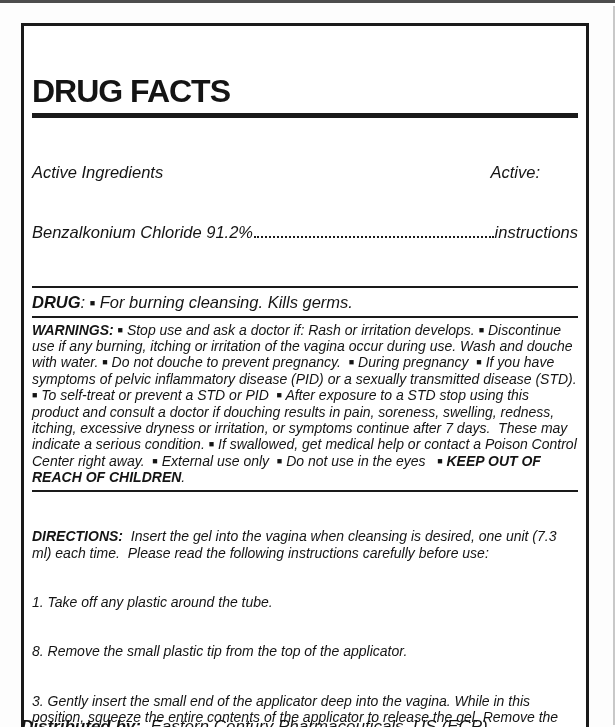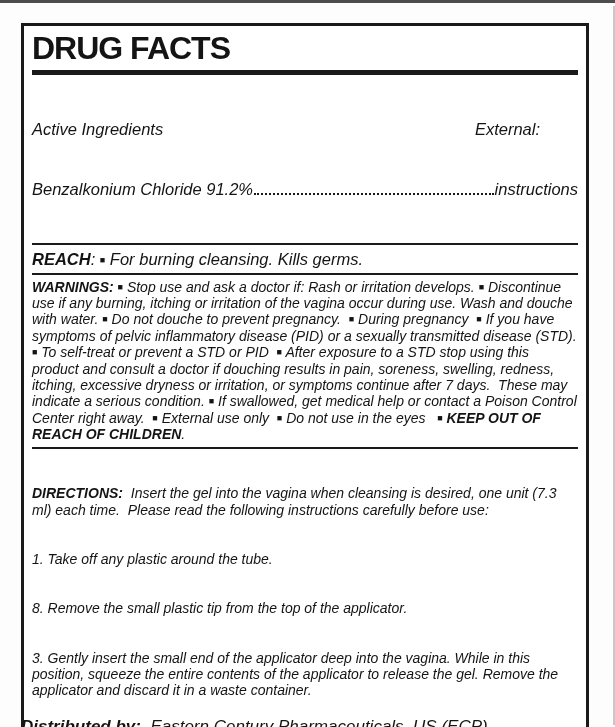--- a/index.html
+++ b/index.html
@@ -29,20 +29,21 @@
     background:#ffffff;
     box-sizing:content-box;
   }
   .title{
     font-style:normal;
     font-weight:bold;
     font-size:32px;
     letter-spacing:-1px;
     line-height:1.05;
     padding:6px 8px 4px 8px;
+    margin-top:43px;
   }
   .rule{height:2px;background:#1a1a1a;margin:0 8px;}
   .rule-thick{height:5px;background:#1a1a1a;margin:0 8px;}
   .sec{
     padding:4px 8px;
     font-style:italic;
     font-size:14px;
     line-height:16.4px;
     white-space:pre-wrap;
   }
@@ -82,31 +83,31 @@
   <div class="edge-right"></div>
 
   <div class="factbox">
 
     <div class="title">DRUG FACTS</div>
     <div class="rule-thick"></div>
 
     <div class="sec lg">
       <div class="ai-row">
         <span>Active Ingredients</span>
-        <span class="purpose-label">External:</span>
+        <span class="purpose-label">Active:</span>
       </div>
       <div class="ai-row">
         <span>Benzalkonium Chloride 91.2%</span>
         <span class="leader"></span>
         <span>instructions</span>
       </div>
     </div>
 
     <div class="rule"></div>
-    <div class="sec lg"><span class="b">REACH</span><span>: </span><span class="sq">■</span><span> For burning cleansing. Kills germs.</span></div>
+    <div class="sec lg"><span class="b">DRUG</span><span>: </span><span class="sq">■</span><span> For burning cleansing. Kills germs.</span></div>
 
     <div class="rule"></div>
     <div class="sec"><span class="b">WARNINGS: </span><span class="sq">■</span><span> Stop use and ask a doctor if: Rash or irritation develops. </span><span class="sq">■</span><span> Discontinue use if any burning, itching or irritation of the vagina occur during use. Wash and douche with water. </span><span class="sq">■</span><span> Do not douche to prevent pregnancy.  </span><span class="sq">■</span><span> During pregnancy  </span><span class="sq">■</span><span> If you have symptoms of pelvic inflammatory disease (PID) or a sexually transmitted disease (STD). </span><span class="sq">■</span><span> To self-treat or prevent a STD or PID  </span><span class="sq">■</span><span> After exposure to a STD stop using this product and consult a doctor if douching results in pain, soreness, swelling, redness, itching, excessive dryness or irritation, or symptoms continue after 7 days.  These may indicate a serious condition. </span><span class="sq">■</span><span> If swallowed, get medical help or contact a Poison Control Center right away.  </span><span class="sq">■</span><span> External use only  </span><span class="sq">■</span><span> Do not use in the eyes   </span><span class="sq">■</span><span> </span><span class="b">KEEP OUT OF REACH OF CHILDREN</span><span>.</span></div>
 
     <div class="rule"></div>
     <div class="sec">
       <div class="dline"><span class="b">DIRECTIONS:</span><span>  Insert the gel into the vagina when cleansing is desired, one unit (7.3 ml) each time.  Please read the following instructions carefully before use:</span></div>
       <div class="dline"><span>1. Take off any plastic around the tube.</span></div>
       <div class="dline"><span>8. Remove the small plastic tip from the top of the applicator.</span></div>
       <div class="dline"><span>3. Gently insert the small end of the applicator deep into the vagina. While in this position, squeeze the entire contents of the applicator to release the gel. Remove the applicator and discard it in a waste container.</span></div>

